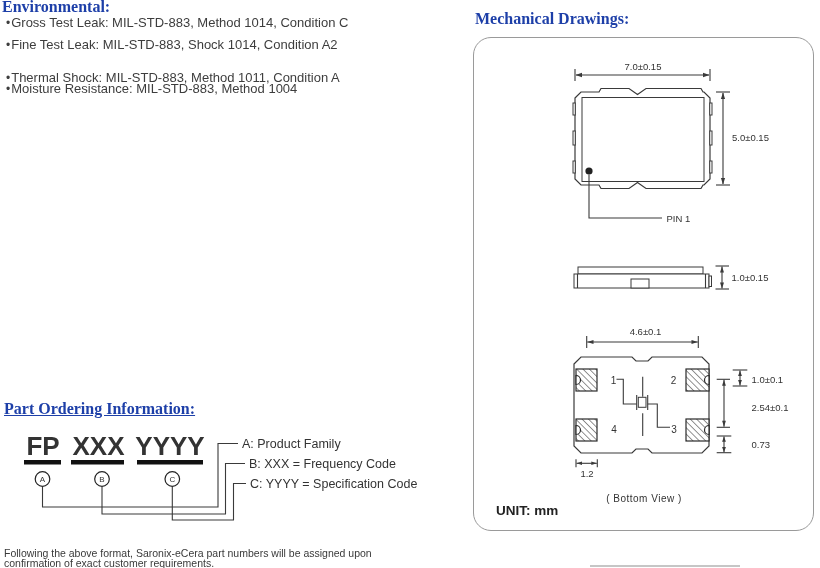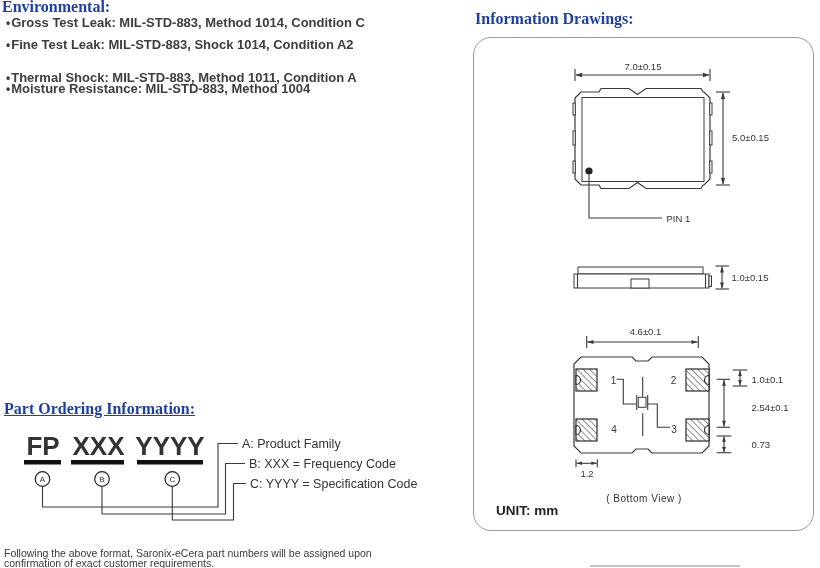--- a/index.html
+++ b/index.html
@@ -6,21 +6,21 @@
   body{
     width:820px;height:568px;position:relative;background:#ffffff;
     font-family:"Liberation Sans",sans-serif;overflow:hidden;
     -webkit-font-smoothing:antialiased;
   }
   .abs{position:absolute;}
   .heading{
     font-family:"Liberation Serif",serif;font-weight:bold;
     color:#1d3fa8;font-size:16px;white-space:nowrap;
   }
-  .bullet-row{position:absolute;left:6px;white-space:nowrap;color:#3d3d3d;font-size:13px;font-weight:bold;}
+  .bullet-row{position:absolute;left:6px;white-space:nowrap;color:#3d3d3d;font-size:13px;}
   .bullet-row .dot{font-size:12px;margin-right:1px;color:#3d3d3d;}
   .footer-line{position:absolute;left:4px;color:#3a3a3a;font-size:10.5px;white-space:nowrap;}
   .mech-box{
     position:absolute;left:473px;top:37px;width:339px;height:492px;
     border:1px solid #9a9a9a;border-radius:18px;background:#fff;
   }
   .drawing-svg{position:absolute;left:473px;top:37px;width:344px;height:493px;}
   .ordering-svg{position:absolute;left:0px;top:425px;width:470px;height:110px;}
   .divider{position:absolute;left:590px;top:565px;width:150px;height:2px;background:#c6c6c6;}
   svg text{font-family:"Liberation Sans",sans-serif;fill:#333333;}
@@ -77,21 +77,21 @@
   <g style="font-size:12.5px" fill="#3d3d3d">
     <text x="242" y="447.5">A: Product Family</text>
     <text x="249" y="467.5">B: XXX = Frequency Code</text>
     <text x="250" y="487.5">C: YYYY = Specification Code</text>
   </g>
 </svg>
 
 <div class="footer-line" style="top:547px;">Following the above format, Saronix-eCera part numbers will be assigned upon</div>
 <div class="footer-line" style="top:557px;">confirmation of exact customer requirements.</div>
 
-<div class="abs heading" style="left:475px;top:10px;">Information Drawings:</div>
+<div class="abs heading" style="left:475px;top:10px;">Mechanical Drawings:</div>
 
 <div class="mech-box"></div>
 
 <svg class="drawing-svg" viewBox="0 0 344 493">
   <defs>
     <pattern id="hatch" width="4.5" height="4.5" patternUnits="userSpaceOnUse" patternTransform="rotate(-45)">
       <rect width="4.5" height="4.5" fill="#ffffff"></rect>
       <line x1="0" y1="0" x2="0" y2="4.5" stroke="#2a2a2a" stroke-width="1.7"></line>
     </pattern>
   </defs>

